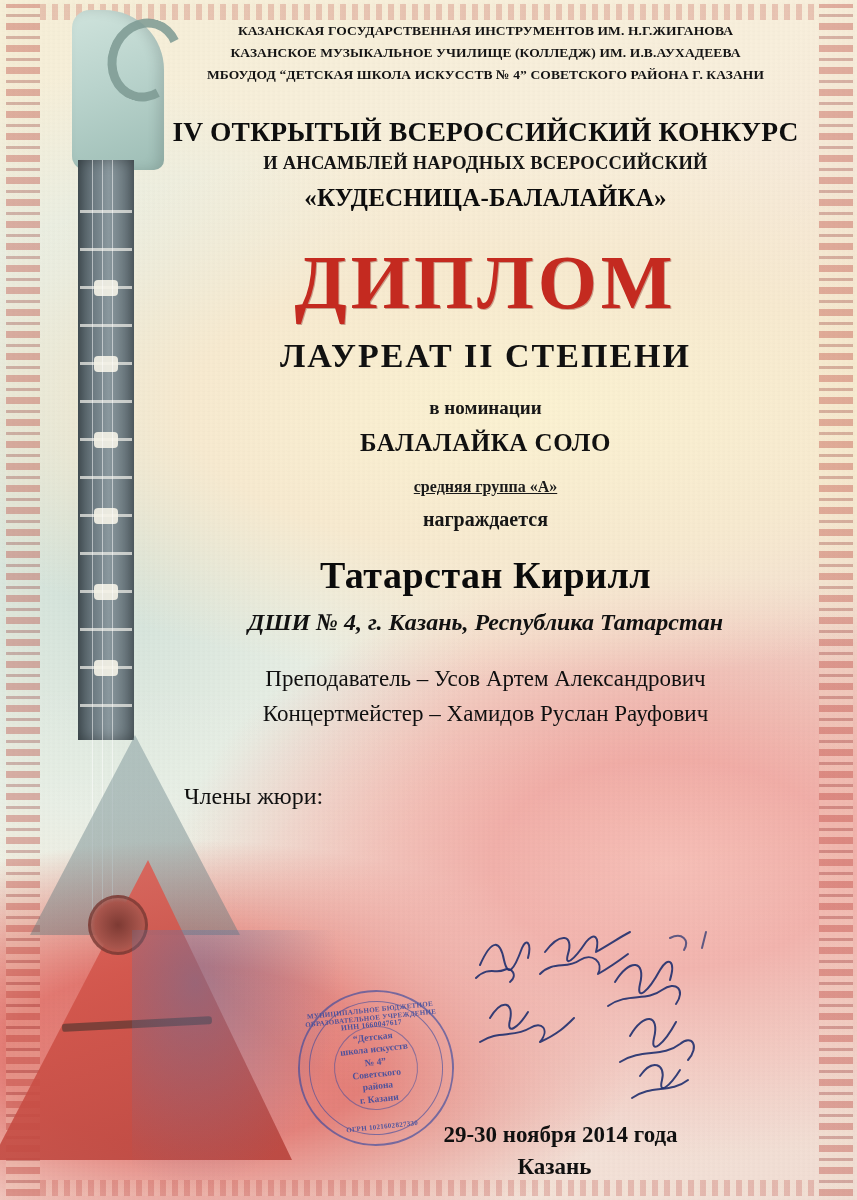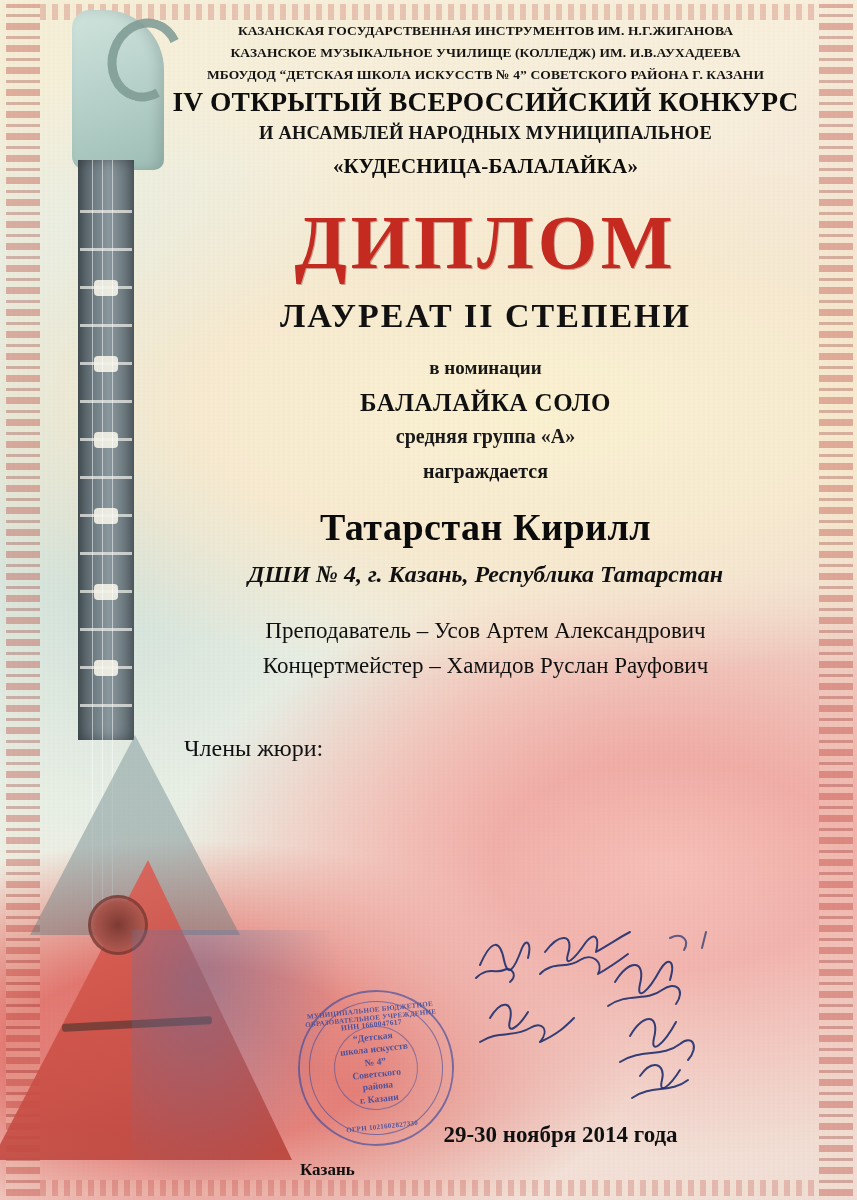--- a/index.html
+++ b/index.html
@@ -183,20 +183,21 @@
     font-family: "Liberation Serif", serif;
     font-weight: bold;
     font-size: 13.5px;
     letter-spacing: .1px;
     color: #141414;
     line-height: 1.62;
   }
   .org-lines div { white-space: nowrap; }
 
   .comp-title {
+    margin-top: 30px;
     font-family: "Liberation Serif", serif;
     font-weight: bold;
     font-size: 27.5px;
     color: #0e0e0e;
     letter-spacing: .2px;
     white-space: nowrap;
   }
   .comp-sub1 {
     margin-top: 11px;
     font-weight: bold;
@@ -207,27 +208,27 @@
   .comp-sub2 {
     margin-top: 5px;
     font-weight: bold;
     font-size: 18.5px;
     color: #141414;
     letter-spacing: .2px;
   }
   .comp-name {
     margin-top: 10px;
     font-weight: bold;
-    font-size: 21px;
+    font-size: 25px;
     color: #0d0d0d;
     letter-spacing: .2px;
   }
 
   .diploma {
-    margin-top: 25px;
+    margin-top: 32px;
     font-family: "Liberation Serif", serif;
     font-weight: bold;
     font-size: 76px;
     line-height: 1;
     color: #c42a20;
     letter-spacing: 4px;
     text-shadow: 1px 1px 0 rgba(120,20,15,0.35);
   }
 
   .laureate {
@@ -244,24 +245,25 @@
     color: #161616;
   }
   .nomination-value {
     margin-top: 10px;
     font-weight: bold;
     font-size: 25px;
     color: #111;
     letter-spacing: .5px;
   }
   .group {
-    margin-top: 8px;
-    font-weight: bold;
-    font-size: 20px;
+    margin-top: 21px;
+    font-weight: bold;
+    font-size: 16px;
     color: #1a1a1a;
+    text-decoration: underline;
   }
   .awarded {
     margin-top: 12px;
     font-weight: bold;
     font-size: 20px;
     color: #161616;
   }
 
   .winner {
     margin-top: 22px;
@@ -310,23 +312,23 @@
     font-size: 23px;
     color: #101010;
     text-align: center;
     padding-left: 150px;
   }
   .footer-city {
     position: absolute;
     left: 0; right: 12px;
     bottom: 20px;
     font-weight: bold;
-    font-size: 17px;
+    font-size: 23px;
     color: #101010;
-    text-align: left;
+    text-align: center;
     padding-left: 150px;
   }
 
   
   .signatures {
     position: absolute;
     left: 470px;
     top: 930px;
     width: 300px;
     height: 200px;
@@ -434,21 +436,21 @@
 
   <div class="content">
 
     <div class="org-lines">
       <div>КАЗАНСКАЯ ГОСУДАРСТВЕННАЯ ИНСТРУМЕНТОВ ИМ. Н.Г.ЖИГАНОВА</div>
       <div>КАЗАНСКОЕ  МУЗЫКАЛЬНОЕ УЧИЛИЩЕ (КОЛЛЕДЖ) ИМ. И.В.АУХАДЕЕВА</div>
       <div>МБОУДОД  “ДЕТСКАЯ ШКОЛА ИСКУССТВ № 4” СОВЕТСКОГО РАЙОНА Г. КАЗАНИ</div>
     </div>
 
     <div class="comp-title">IV ОТКРЫТЫЙ ВСЕРОССИЙСКИЙ КОНКУРС</div>
-    <div class="comp-sub2">И АНСАМБЛЕЙ НАРОДНЫХ МУНИЦИПАЛЬНОЕ</div>
+    <div class="comp-sub2">И АНСАМБЛЕЙ НАРОДНЫХ ВСЕРОССИЙСКИЙ</div>
     <div class="comp-name">«КУДЕСНИЦА-БАЛАЛАЙКА»</div>
 
     <div class="diploma">ДИПЛОМ</div>
 
     <div class="laureate">ЛАУРЕАТ  II  СТЕПЕНИ</div>
     <div class="nomination-label">в номинации</div>
     <div class="nomination-value">БАЛАЛАЙКА СОЛО</div>
     <div class="group">средняя группа «А»</div>
     <div class="awarded">награждается</div>
 

